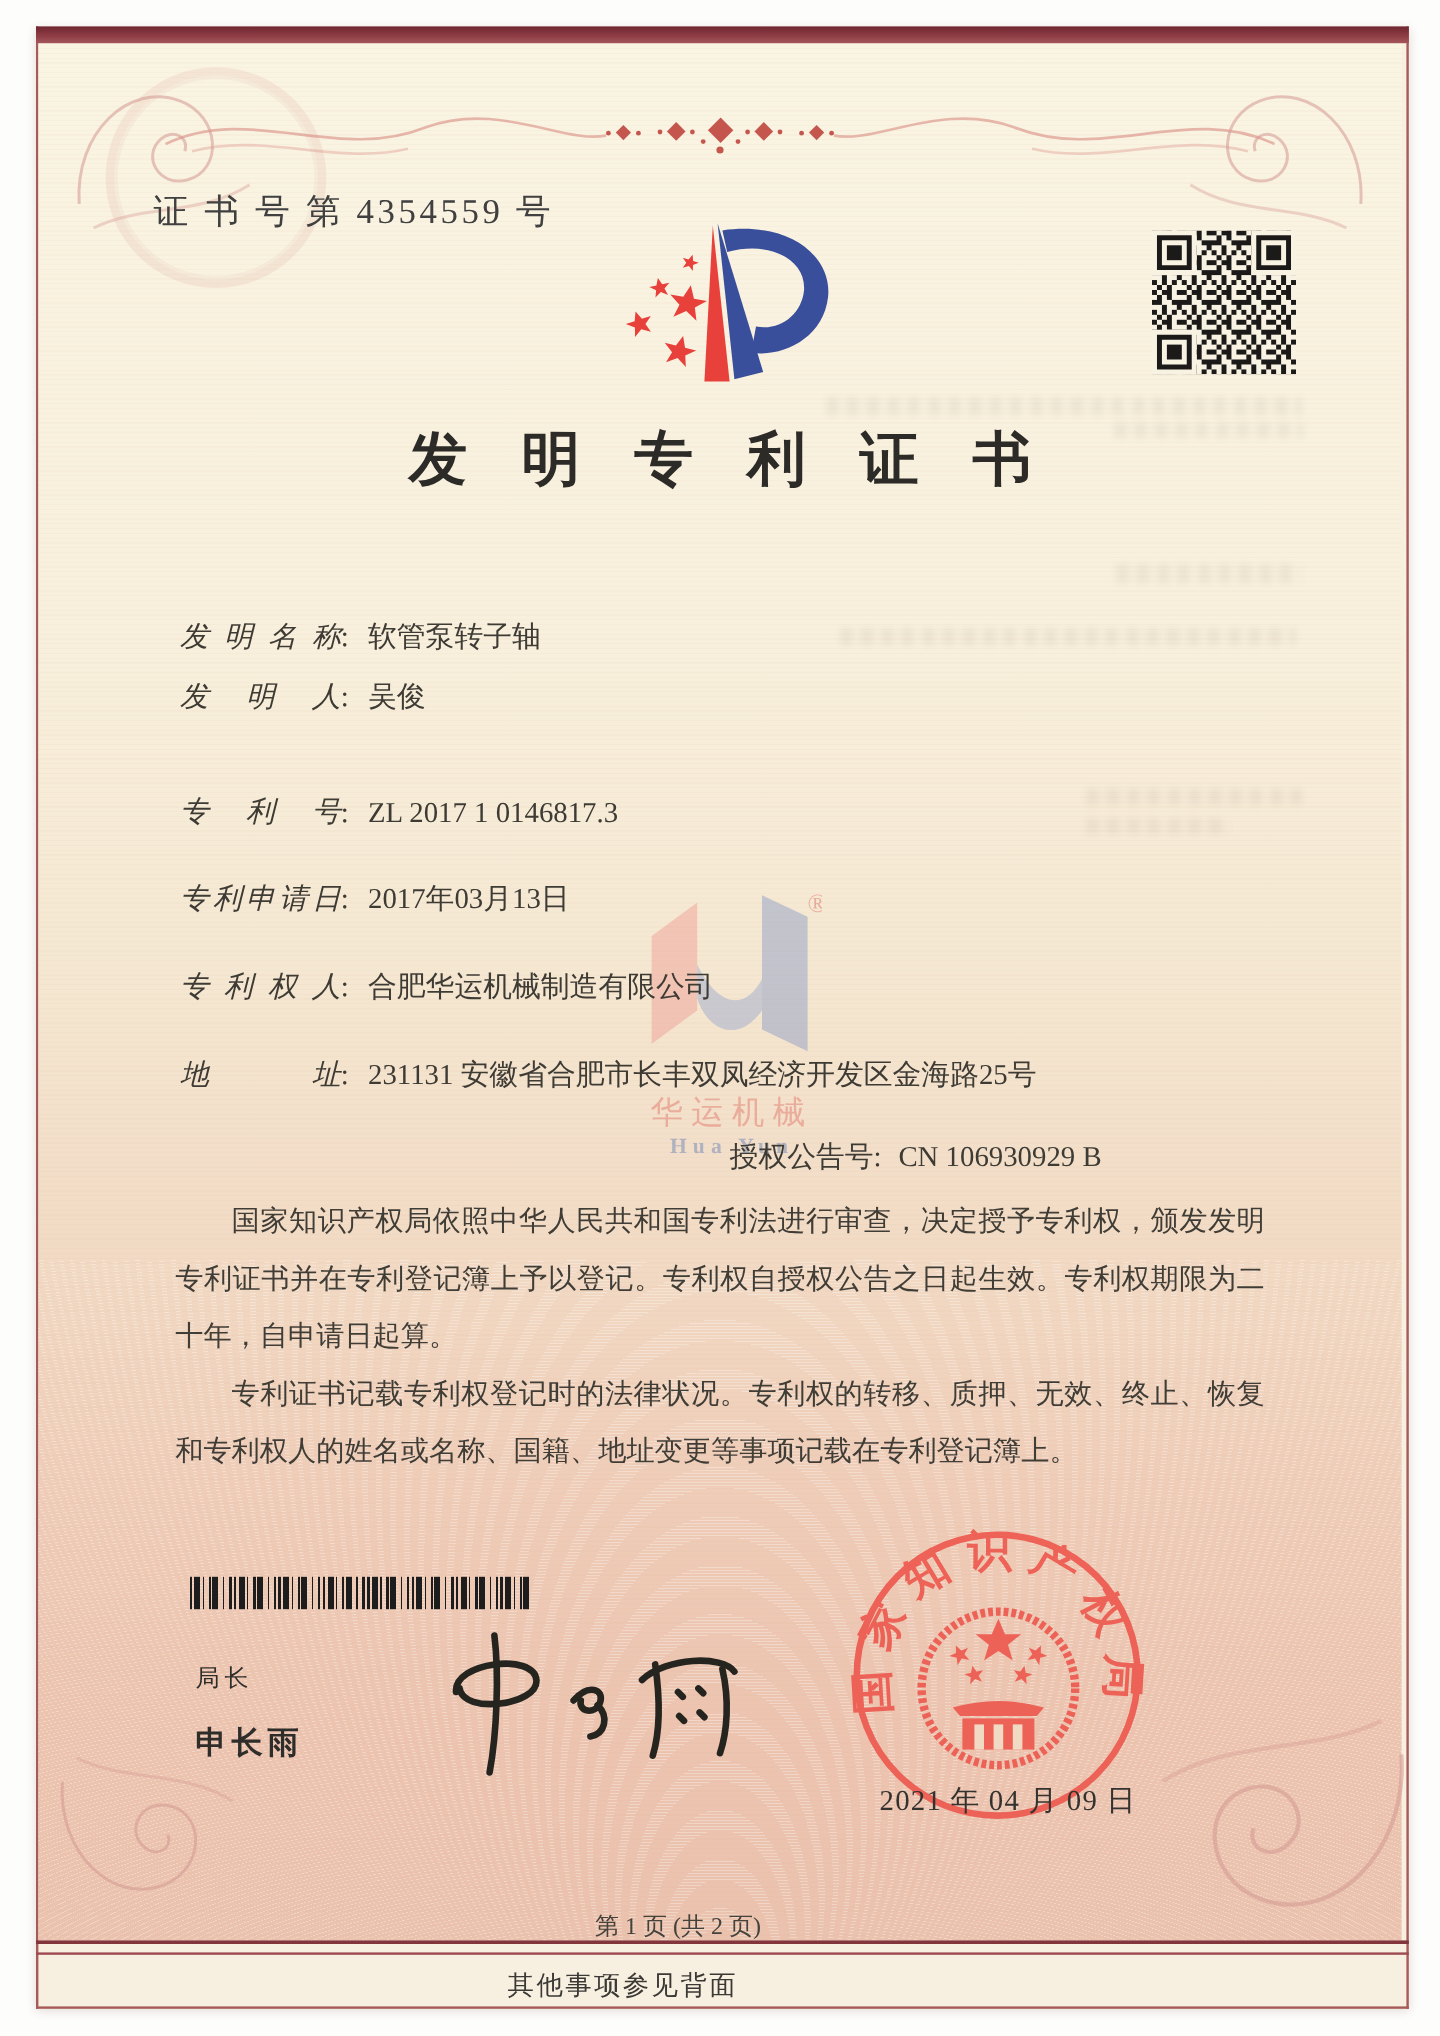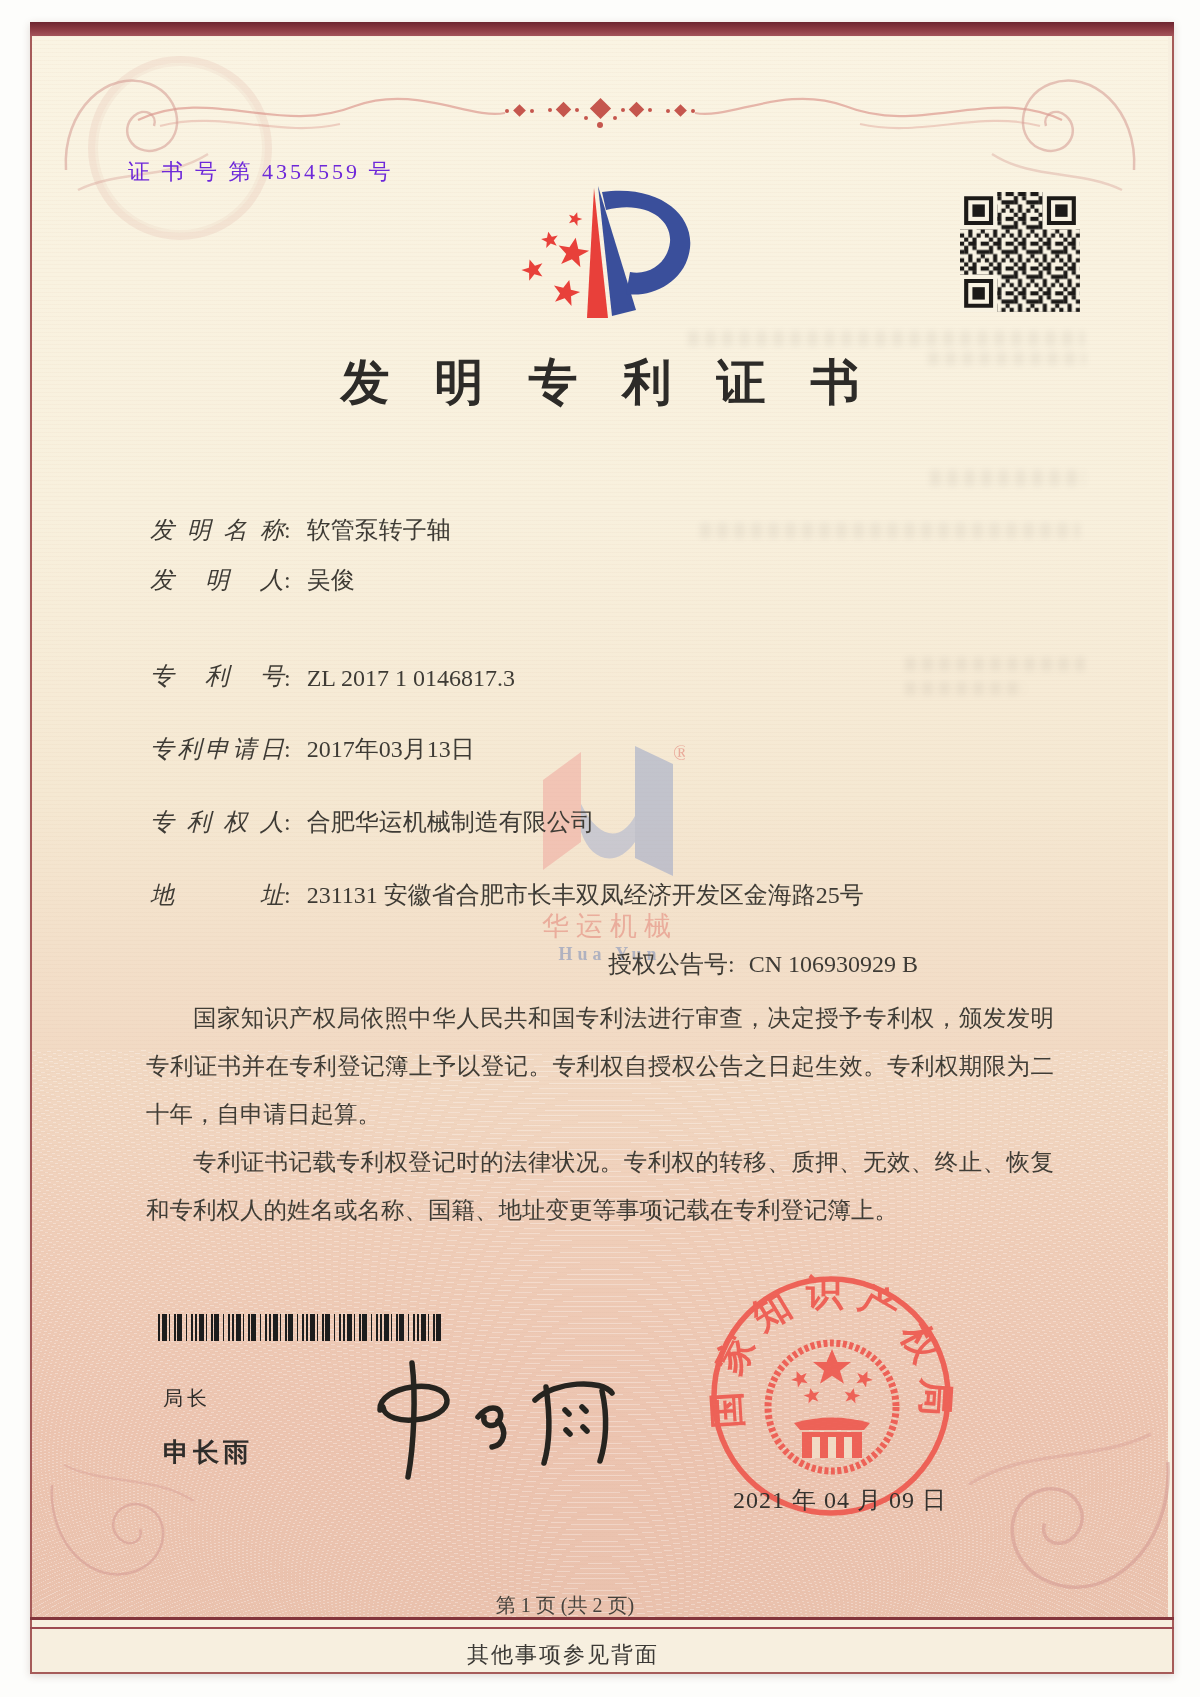--- a/index.html
+++ b/index.html
@@ -23,21 +23,21 @@
   .ghost-stamp{position:absolute;left:88px;top:56px;width:170px;height:170px;border-radius:50%;z-index:2;
         border:7px solid rgba(205,135,125,.13);box-shadow:inset 0 0 0 3px rgba(205,135,125,.08);}
   .flourish{position:absolute;z-index:2;opacity:.55;}
   .fl-tr{transform:scaleX(-1);}
   .fl-bl{transform:scaleY(-1);}
   .fl-br{transform:scale(-1.4,-1.4);transform-origin:center;}
   .top-ornament{position:absolute;left:130px;top:80px;z-index:2;}
   .ghost-text{position:absolute;z-index:2;opacity:.16;filter:blur(3px);
         background:repeating-linear-gradient(90deg,rgba(110,100,92,.5) 0 11px,rgba(0,0,0,0) 11px 17px);}
   
-  .cert-no{position:absolute;left:128px;top:157px;font-size:22px;letter-spacing:3px;color:#6d28d9;z-index:5;}
+  .cert-no{position:absolute;left:128px;top:157px;font-size:29px;letter-spacing:3px;color:#404040;z-index:5;}
   .logo{position:absolute;left:518px;top:184px;z-index:5;}
   .qr{position:absolute;left:960px;top:192px;z-index:5;}
   .title{position:absolute;left:0;top:350px;width:1200px;text-align:center;z-index:5;
         font-size:49px;font-weight:700;letter-spacing:45px;text-indent:45px;color:#2d2b28;font-family:Liberation Serif, serif;}
   
   .row{position:absolute;left:150px;font-size:24px;color:#3e3b35;white-space:nowrap;z-index:5;}
   .row .lbl{display:inline-block;width:134px;text-align:justify;text-align-last:justify;vertical-align:bottom;font-style:italic;}
   .row .colon{margin-right:16px;}
   .r1{top:514px;} .r2{top:564px;} .r3{top:660px;} .r4{top:733px;} .r5{top:806px;} .r6{top:879px;} .r7{top:948px;}
   .grant{position:absolute;left:608px;top:948px;font-size:24px;white-space:nowrap;z-index:5;}
@@ -61,21 +61,21 @@
   .director-title{position:absolute;left:163px;top:1385px;z-index:5;
         font-family:"Liberation Sans","DejaVu Sans",sans-serif;font-size:20px;letter-spacing:4px;color:#2f2d2a;}
   .director-name{position:absolute;left:163px;top:1435px;z-index:5;
         font-family:"Liberation Sans","DejaVu Sans",sans-serif;font-size:26px;letter-spacing:4px;color:#2f2d2a;font-weight:bold;}
   .signature{position:absolute;left:350px;top:1355px;z-index:5;}
   .seal{position:absolute;left:708px;top:1273px;z-index:4;opacity:.92;}
   .seal-date{position:absolute;left:700px;top:1484px;width:280px;text-align:center;z-index:6;
         font-size:24px;letter-spacing:1px;color:#34322e;}
   .page-info{position:absolute;left:455px;top:1576px;width:220px;text-align:center;z-index:5;
         font-size:20px;color:#45423c;margin-top:16px;}
-  .back-note{position:absolute;left:423px;top:1640px;width:280px;text-align:center;z-index:5;
+  .back-note{position:absolute;left:423px;top:1640px;width:280px;text-align:left;z-index:5;
         font-size:22px;letter-spacing:2px;color:#3b3935;}
 </style>
 </head>
 <body>
 
 <div class="page">
 
   <div class="cert"></div>
   <div class="page1"></div>
   <div class="texture"></div>

